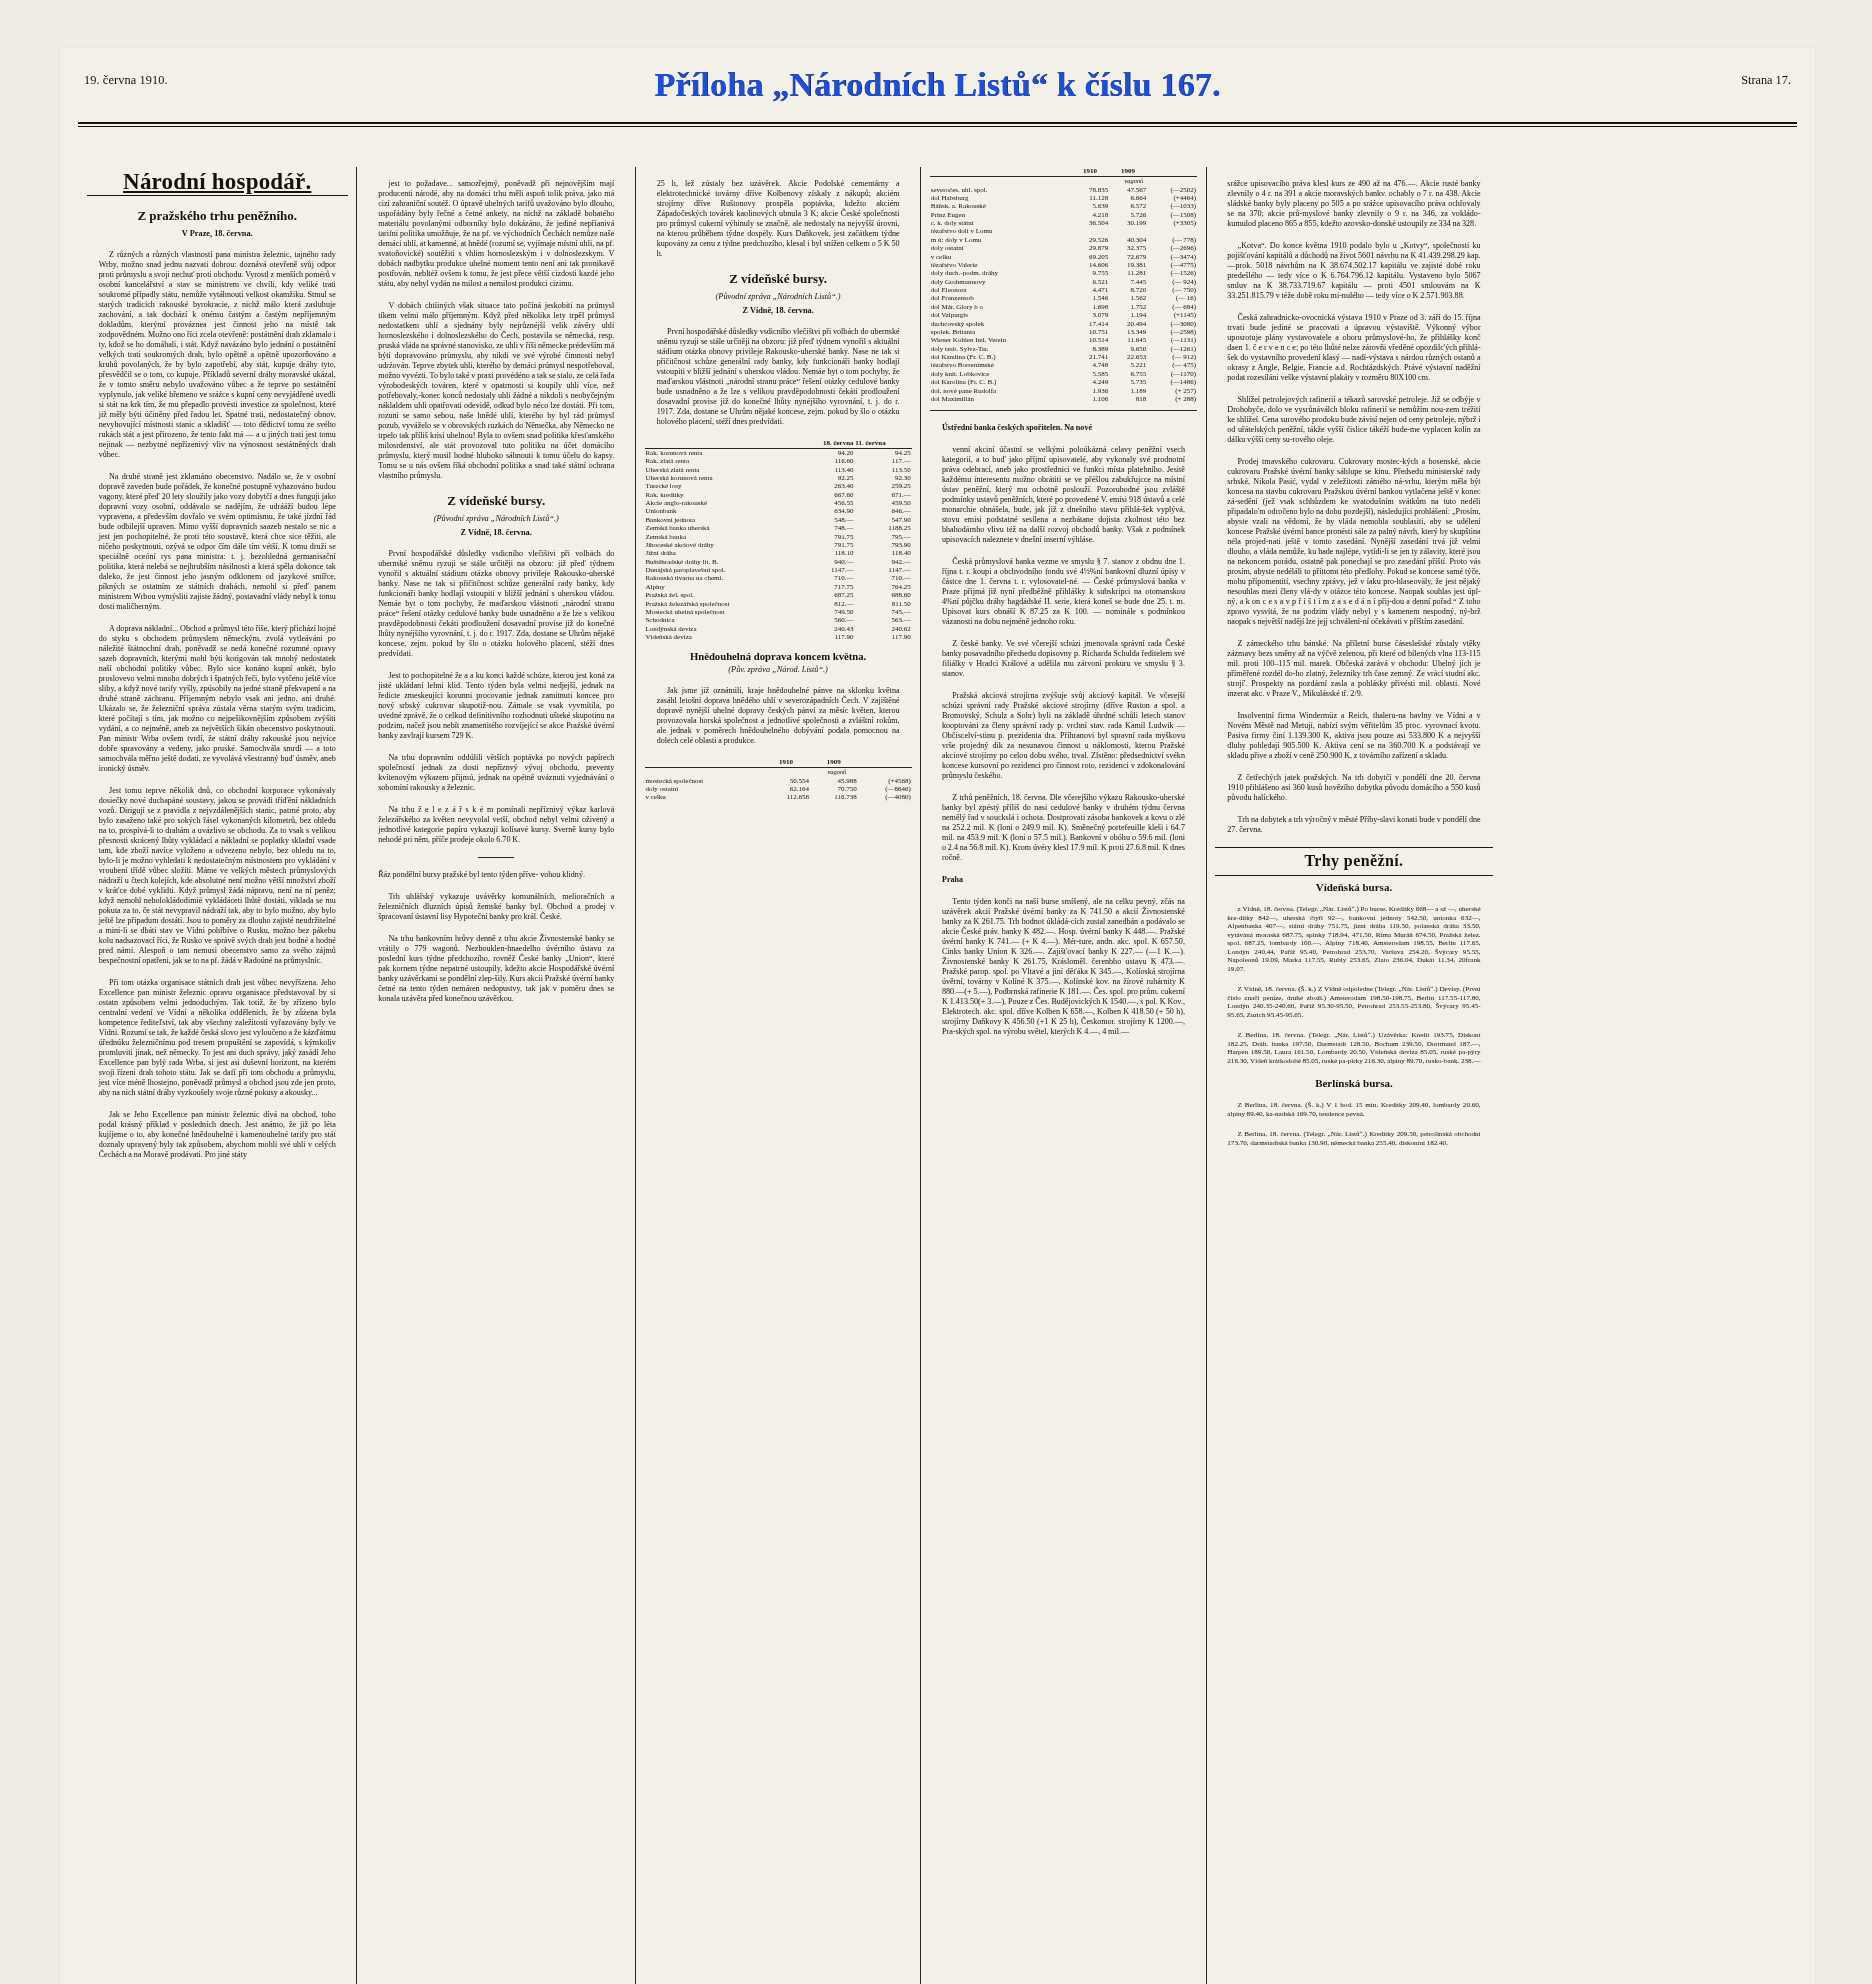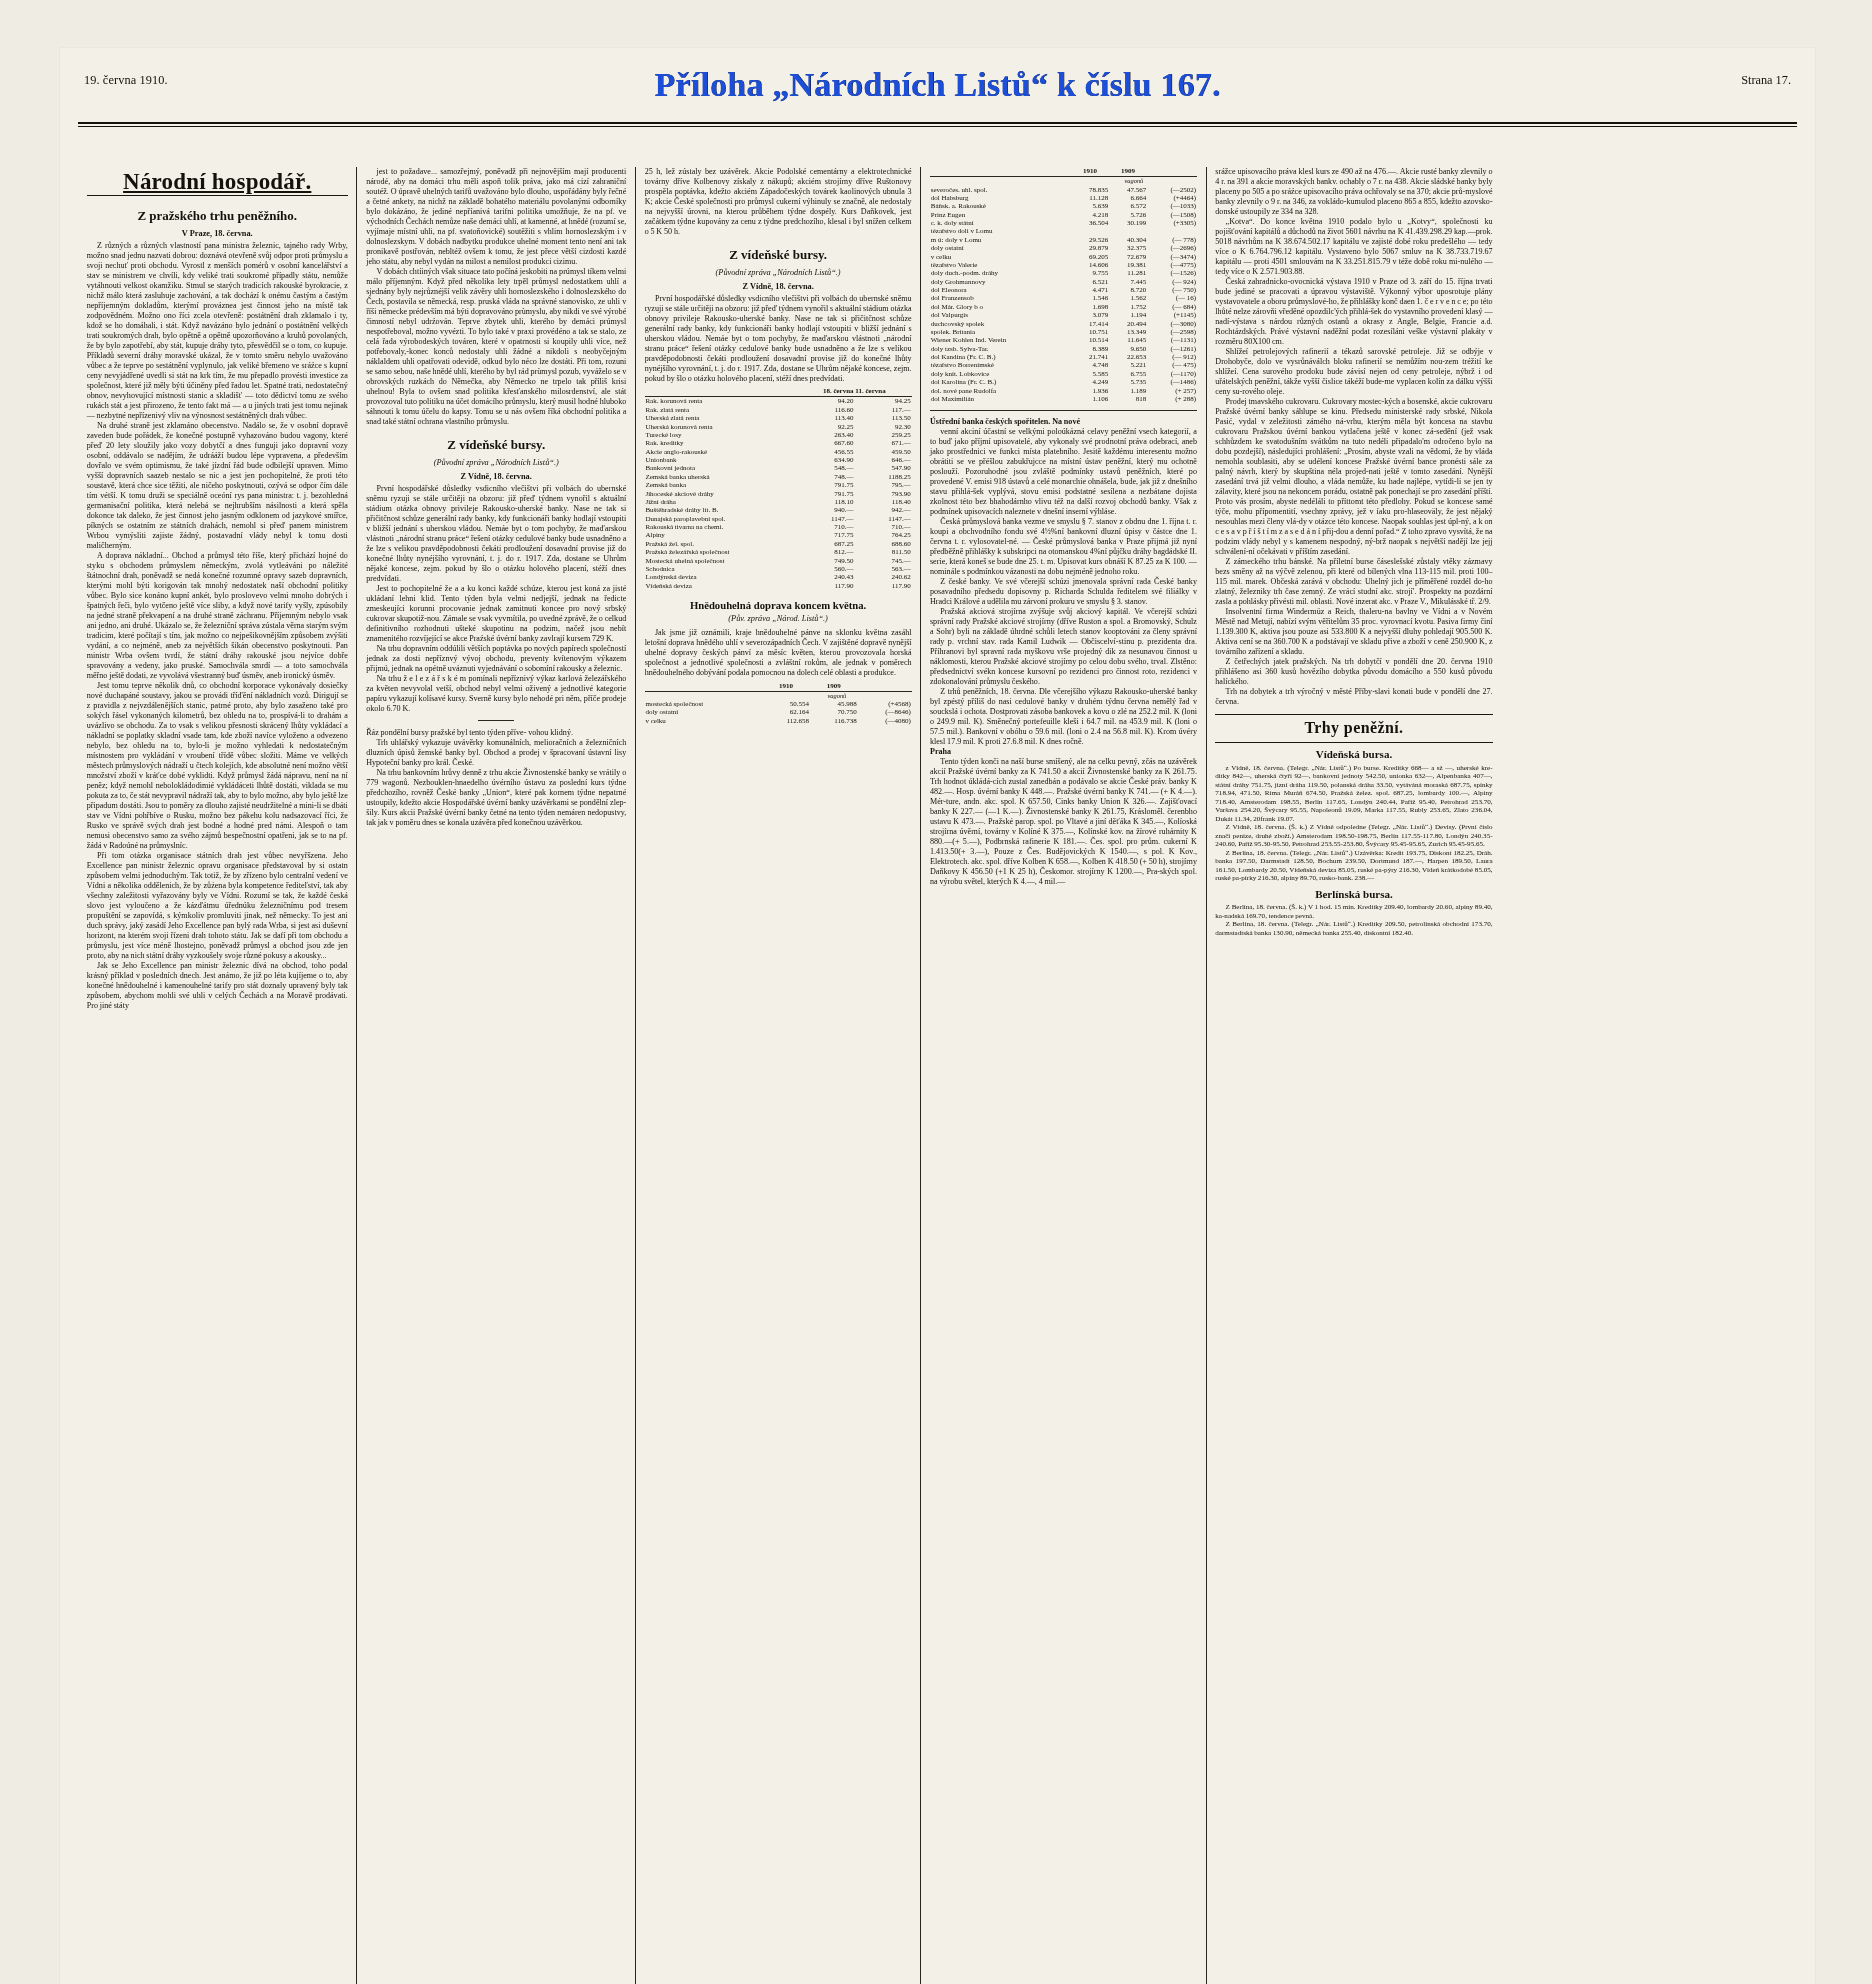--- a/index.html
+++ b/index.html
@@ -81,21 +81,21 @@
     border-left: 0.8px solid #2b2720;
   }
   .c1 { width: 16.2%; }
   .c2 { width: 16.2%; }
   .c3 { width: 16.6%; }
   .c4 { width: 16.6%; }
   .c5 { width: 17.2%; }
 
   
   p {
-    margin: 0;
+    margin: 12px;
     font-size: 8.1px;
     line-height: 10px;
     text-align: justify;
     text-indent: 10.3px;
     hyphens: auto;
     word-spacing: -0.2px;
   }
   p.noind { text-indent: 0; }
   .h-main {
     font-size: 23px;

